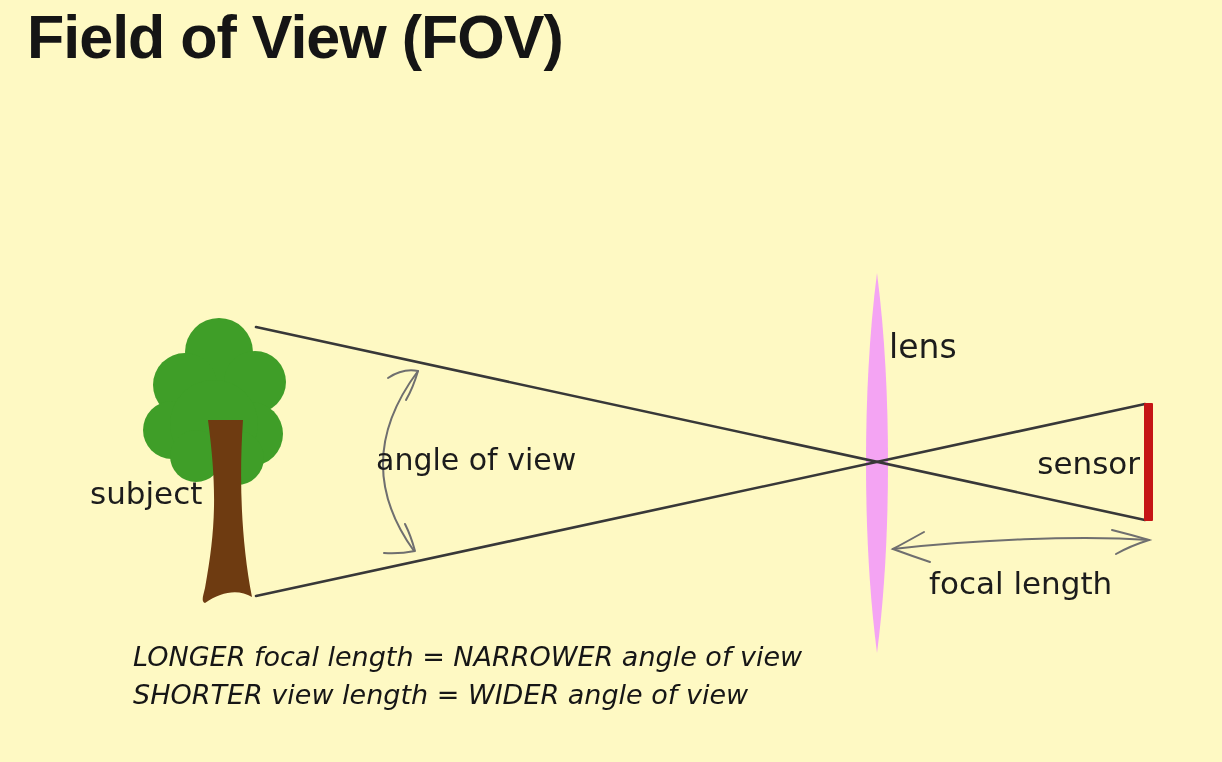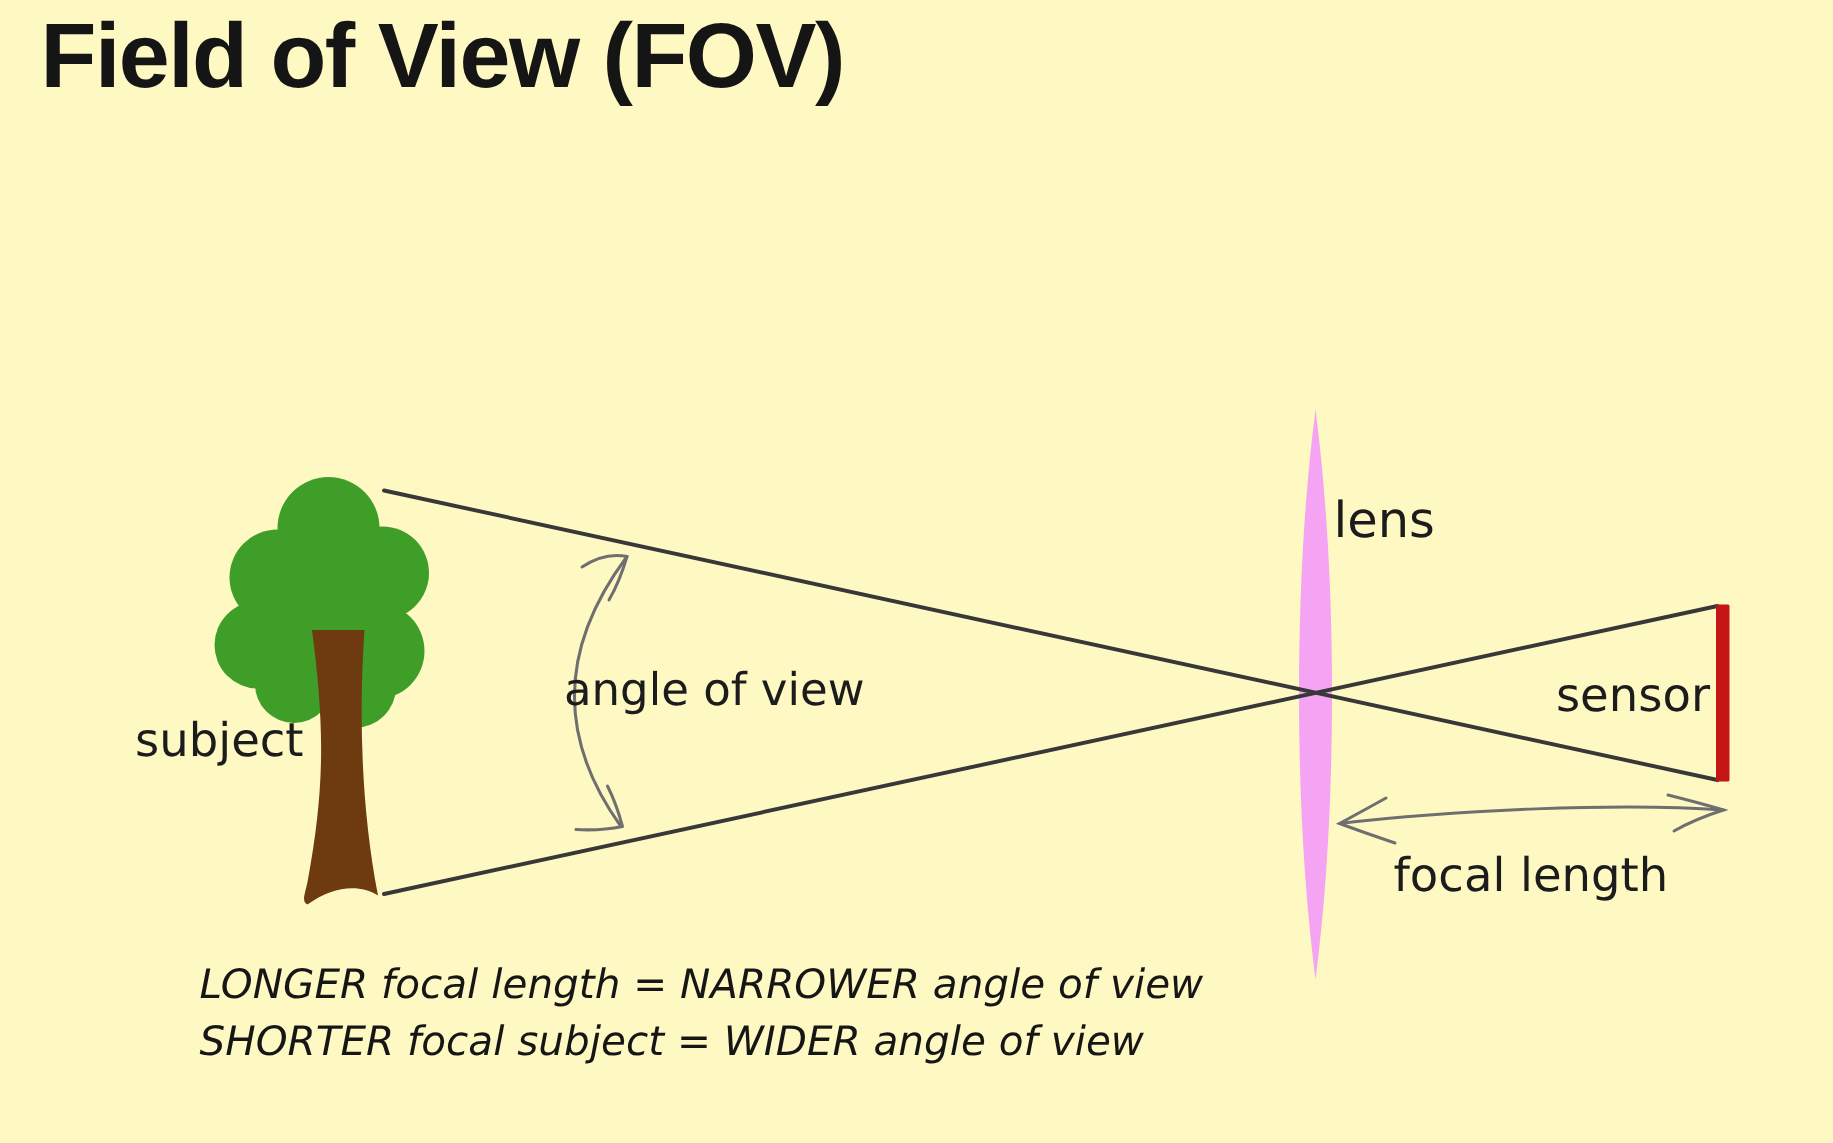--- a/index.html
+++ b/index.html
@@ -102,16 +102,16 @@
       <text class="svg-label" x="90" y="504" font-size="31">subject</text>
       <text class="svg-label" x="376" y="470" font-size="30">angle of view</text>
       <text class="svg-label" x="889" y="358" font-size="33">lens</text>
       <text class="svg-label" x="1140" y="474" font-size="31" text-anchor="end">sensor</text>
       <text class="svg-label" x="929" y="594" font-size="31">focal length</text>
     </g>
   </svg>
 
   <div class="notes">
     <div>LONGER focal length = NARROWER angle of view</div>
-    <div>SHORTER focal subject = WIDER angle of view</div>
+    <div>SHORTER view length = WIDER angle of view</div>
   </div>
 
 </div>
 
 </body></html>

